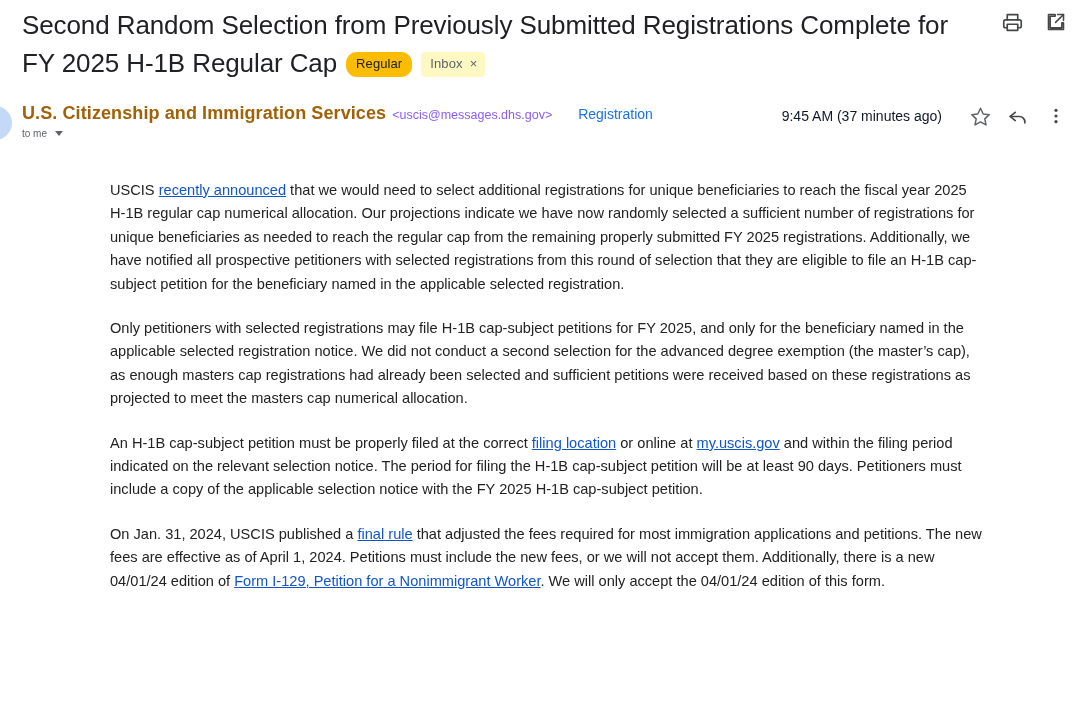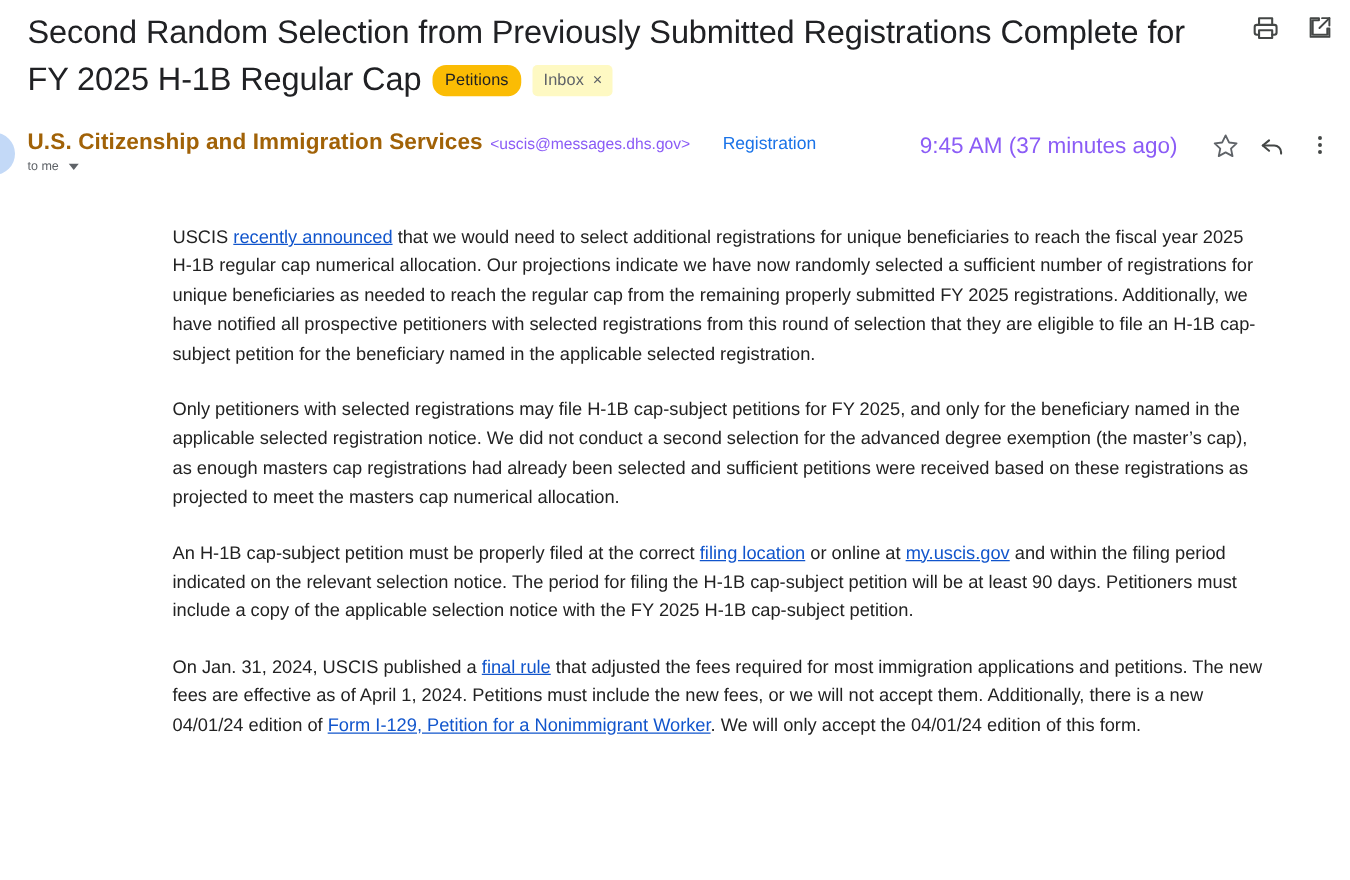--- a/index.html
+++ b/index.html
@@ -155,57 +155,56 @@
     border-top: 5px solid #5f6368;
   }
   .meta-right {
     position: absolute;
     top: 4px;
     right: 12px;
     display: flex;
     align-items: center;
   }
   .timestamp {
-    font-size: 18px;
-    color: #8b5cf6;
+    font-size: 14px;
+    color: #0f172a;
     margin-right: 26px;
     white-space: nowrap;
   }
   .meta-right .icon-btn { margin-left: 14px; }
   .meta-right .icon-btn:first-of-type { margin-left: 0; }
 
   
   .message-body {
     position: absolute;
     left: 110px;
     top: 179px;
     width: 872px;
     font-size: 14.6px;
     line-height: 23.4px;
     color: #222222;
-    margin-left: 28px;
   }
   .message-body p {
     margin: 0 0 21px 0;
   }
   .message-body p:last-child { margin-bottom: 0; }
   .body-link {
     color: #1155cc;
     text-decoration: underline;
     cursor: pointer;
   }
 </style>
 </head>
 <body>
 
 <div class="email-view">
 
   <div class="subject-row">
     <div class="subject-line">
-      <span class="subject-text">Second Random Selection from Previously Submitted Registrations Complete for FY 2025 H-1B Regular Cap</span><span class="badge badge-external">Petitions</span><span class="badge badge-inbox"><span>Inbox</span><span class="close-x">×</span></span>
+      <span class="subject-text">Second Random Selection from Previously Submitted Registrations Complete for FY 2025 H-1B Regular Cap</span><span class="badge badge-external">Regular</span><span class="badge badge-inbox"><span>Inbox</span><span class="close-x">×</span></span>
     </div>
   </div>
 
   <div class="header-actions">
     <div class="icon-btn">
       <svg width="21" height="21" viewBox="0 0 24 24" fill="none" stroke="#444746" stroke-width="1.9" stroke-linecap="round" stroke-linejoin="round" aria-hidden="true">
         <polyline points="6 9 6 3 18 3 18 9"></polyline>
         <path d="M6 18H4a2 2 0 0 1-2-2v-5a2 2 0 0 1 2-2h16a2 2 0 0 1 2 2v5a2 2 0 0 1-2 2h-2"></path>
         <rect x="6" y="14" width="12" height="7"></rect>
       </svg>

